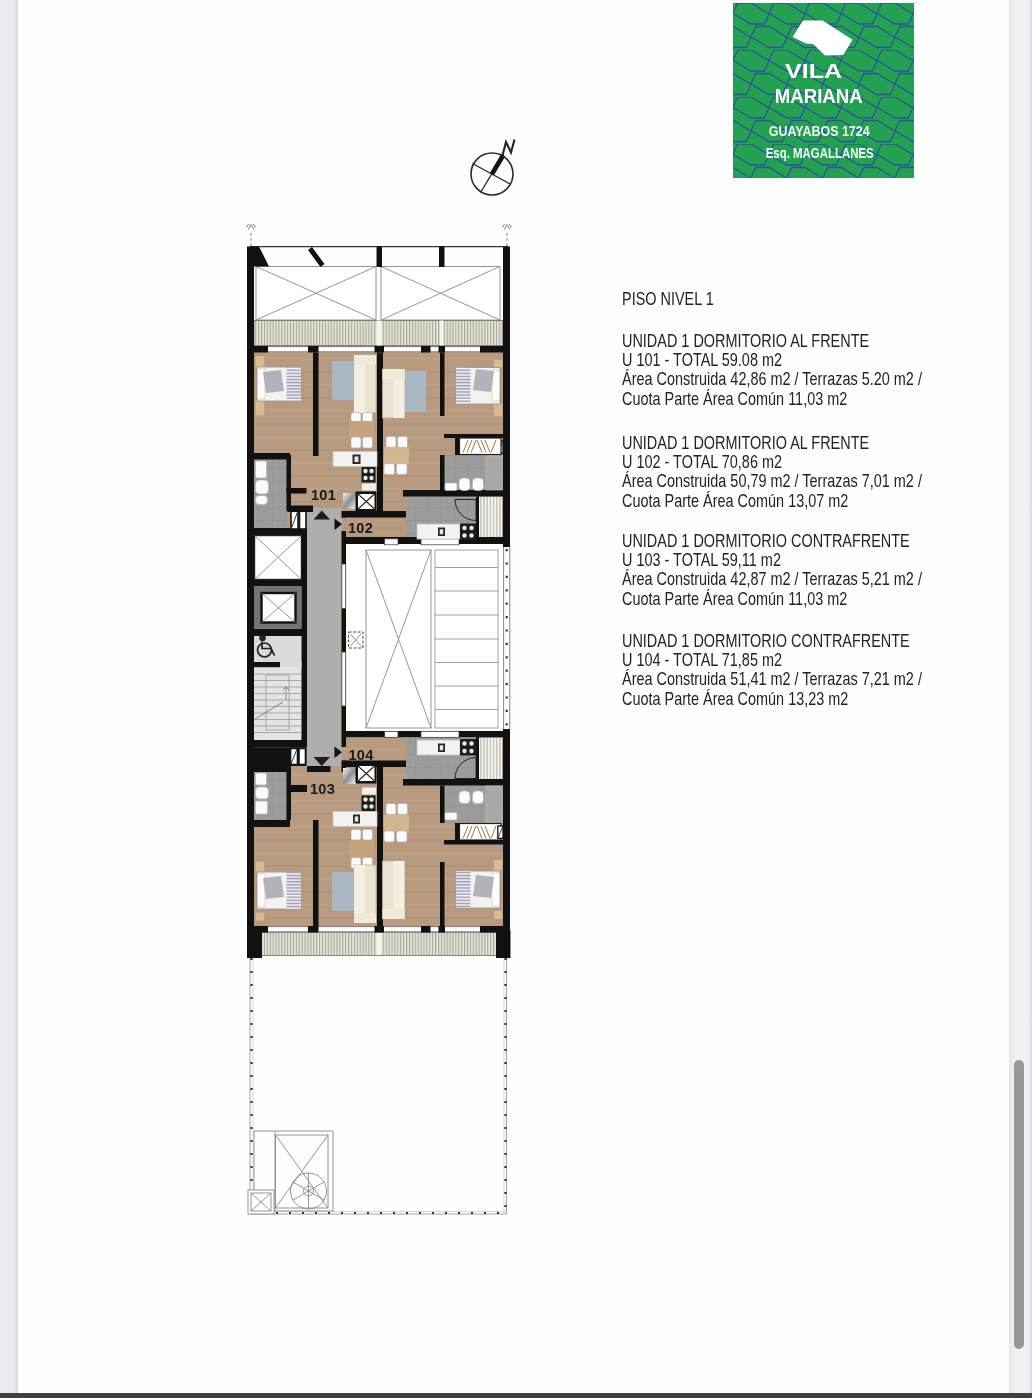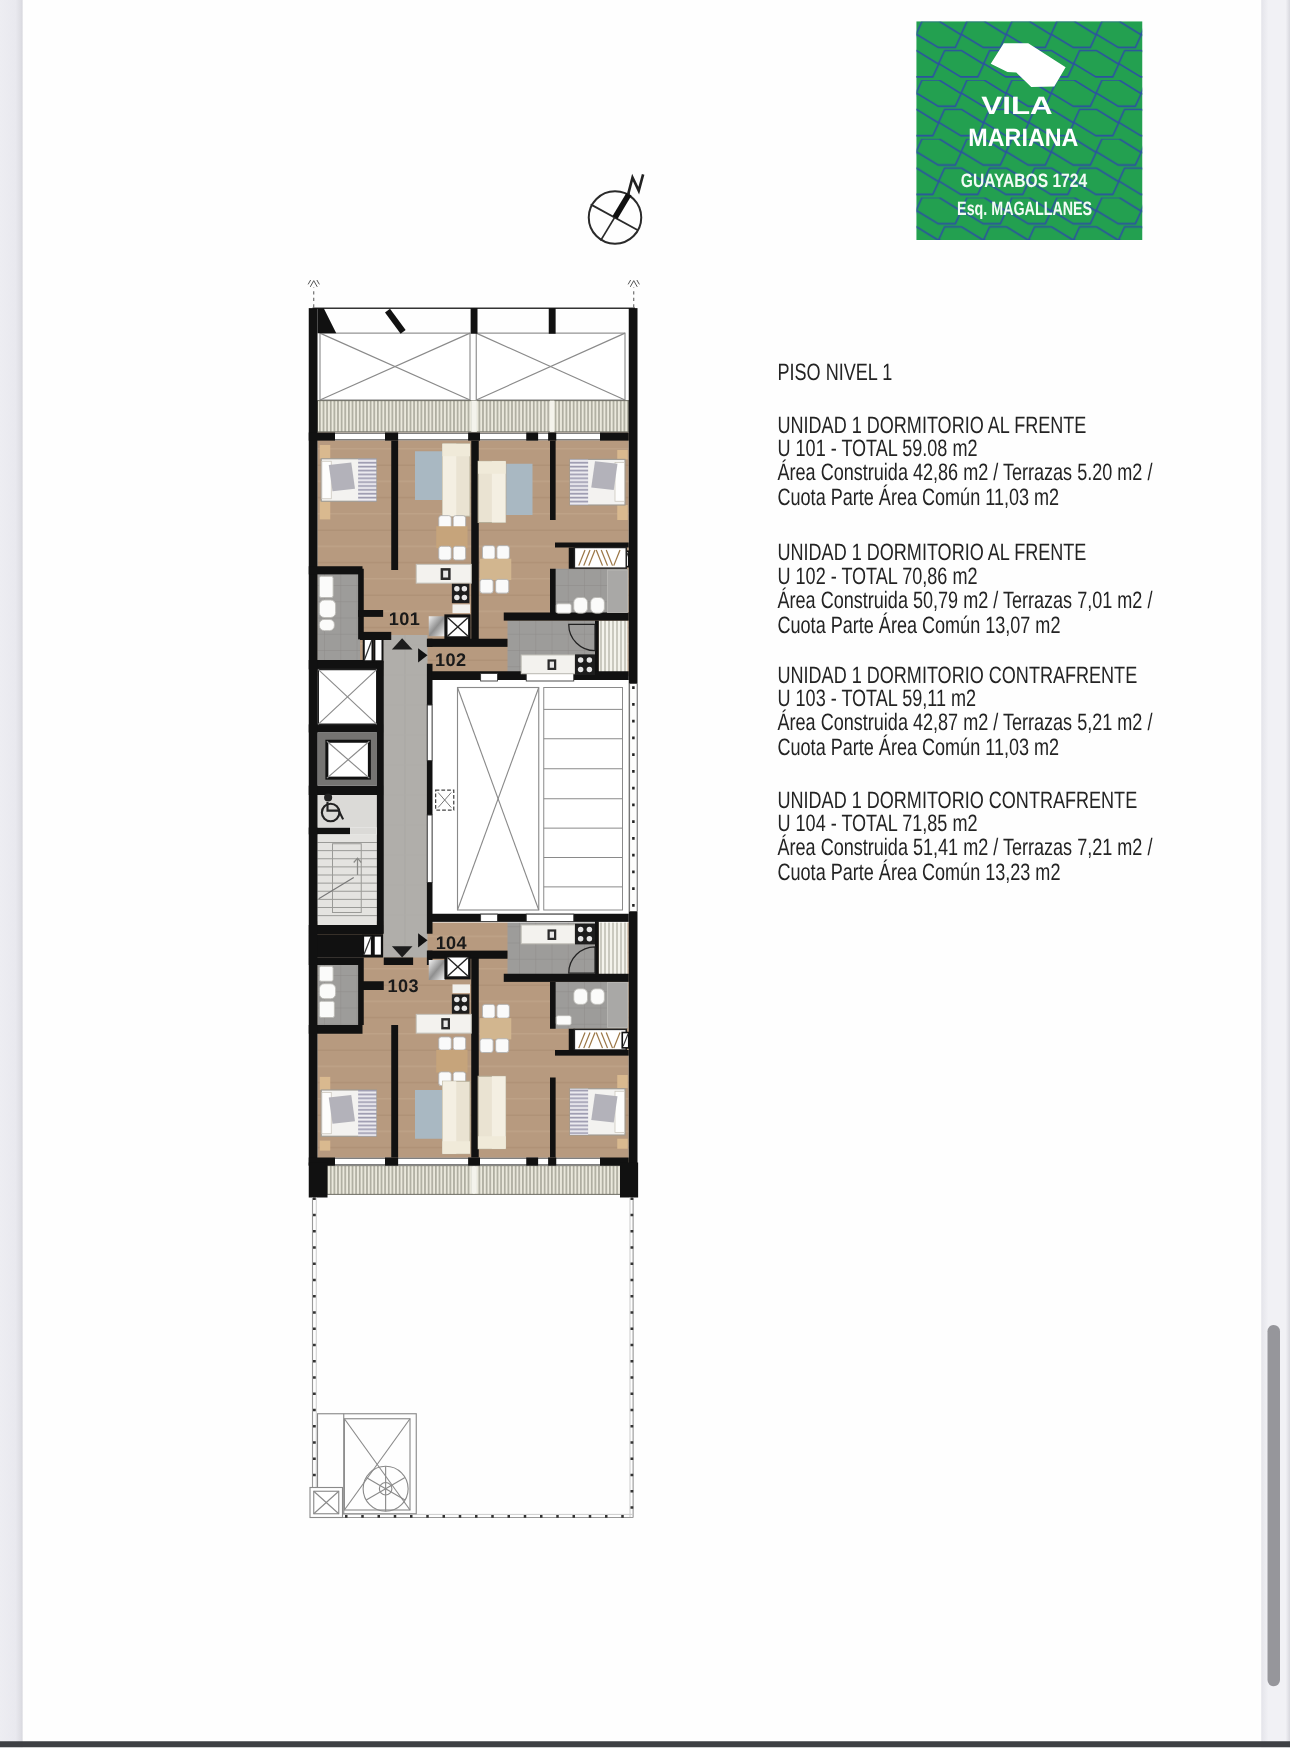--- a/index.html
+++ b/index.html
@@ -13,21 +13,21 @@
 <div class="abs" style="left:0;top:0;width:1032px;height:1398px;background:#fefefe;"></div>
 
 <div class="abs" style="left:0;top:0;width:18px;height:1398px;background:linear-gradient(90deg,#ededf2,#e9e9ef 70%,#dcdce2 95%,#cfcfd6);"></div>
 
 <div class="abs" style="left:1009px;top:0;width:23px;height:1398px;background:linear-gradient(90deg,#e4e4ea,#f1f1f5 25%,#f1f1f5 85%,#d8d8de);"></div>
 
 <div class="abs" style="left:1014px;top:1060px;width:10px;height:289px;background:#96969b;border-radius:5px;"></div>
 
 <div class="abs" style="left:0;top:1393px;width:1032px;height:5px;background:#3e4044;"></div>
 
-<div class="abs" style="left:733px;top:17px;width:181px;height:175px;">
+<div class="abs" style="left:733px;top:3px;width:181px;height:175px;">
 <svg width="181" height="175" viewBox="0 0 181 175">
   <defs>
     <pattern id="ribbons" patternUnits="userSpaceOnUse" width="36" height="47">
       <g fill="none" stroke="#2b52a0" stroke-width="1.3">
       <path d="M4.7,0 L18.3,0 L36,10.9 L31.3,21 L17.7,21 L0,10.35 Z"></path>
       <path d="M40.7,0 L54.3,0 L72,10.9 L67.3,21 L53.7,21 L36,10.35 Z"></path>
       <path d="M-31.3,0 L-17.7,0 L0,10.9 L-4.7,21 L-18.3,21 L-36,10.35 Z"></path>
       <path d="M22.7,23.5 L36.3,23.5 L54,34.4 L49.3,44.5 L35.7,44.5 L18,33.85 Z"></path>
       <path d="M-13.3,23.5 L0.3,23.5 L18,34.4 L13.3,44.5 L-0.3,44.5 L-18,33.85 Z"></path>
       <path d="M22.7,-23.5 L36.3,-23.5 L54,-12.6 L49.3,-2.5 L35.7,-2.5 L18,-13.15 Z"></path>

